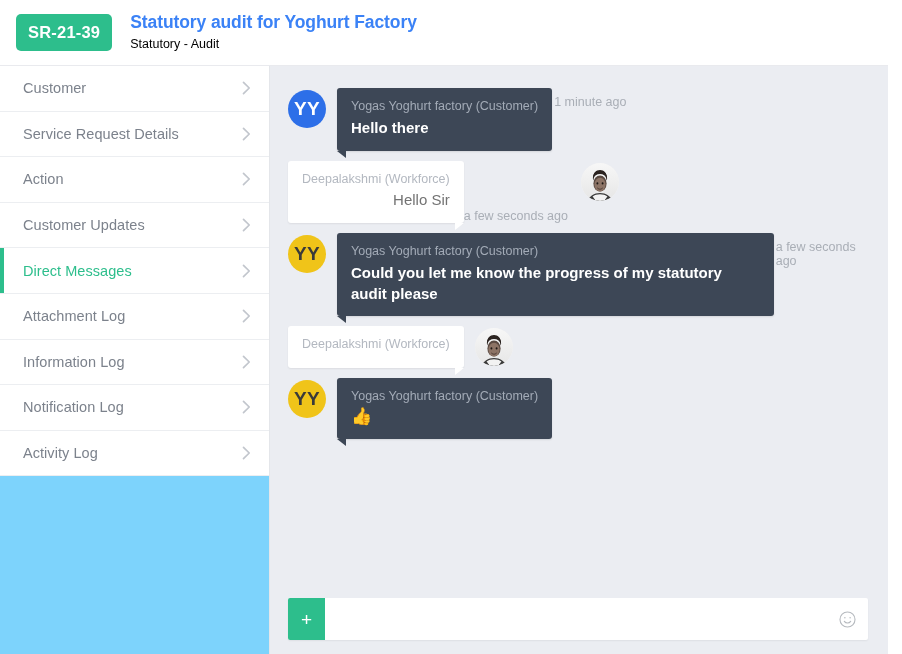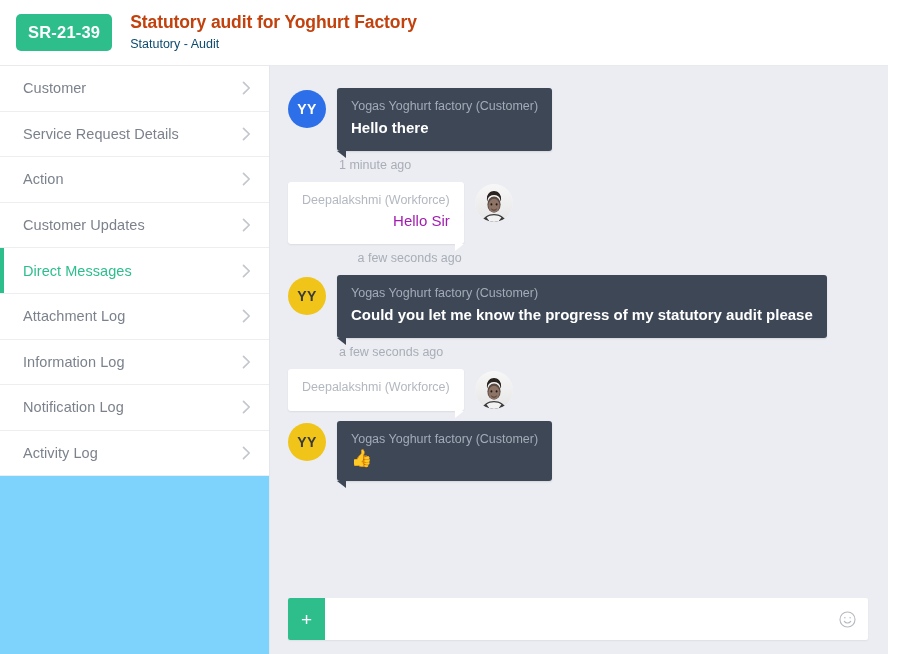--- a/index.html
+++ b/index.html
@@ -41,27 +41,27 @@
     border-radius: 5px;
     padding: 10px 12px 11px;
     line-height: 1;
     margin-right: 18px;
     white-space: nowrap;
   }
   .header-text { display: flex; flex-direction: column; justify-content: center; }
   .header-title {
     font-size: 17.5px;
     font-weight: bold;
-    color: #c2410c;
+    color: #3b82f6;
     line-height: 1.25;
     letter-spacing: -.1px;
   }
   .header-sub {
     font-size: 12.5px;
-    color: #0c4a6e;
+    color: #000000;
     line-height: 1.5;
     margin-top: 1px;
   }
 
   
   .body {
     flex: 1;
     display: flex;
     min-height: 0;
     background: #ebedf2;
@@ -128,32 +128,32 @@
   .msg.left  { justify-content: flex-start; }
   .msg.right { }
 
   .avatar {
     width: 38px; height: 38px;
     min-width: 38px;
     border-radius: 50%;
     display: flex;
     align-items: center;
     justify-content: center;
-    font-size: 14px;
+    font-size: 19px;
     font-weight: bold;
     letter-spacing: .3px;
     margin-top: 2px;
     overflow: hidden;
   }
   .avatar.blue   { background: #2d6fe8; color: #ffffff; }
   .avatar.yellow { background: #f0c419; color: #3a3a3a; }
   .avatar.photo  { background: #f2f2f2; }
   .avatar.photo svg { display: block; width: 38px; height: 38px; }
 
-  .stack { display: flex; flex-direction: column; max-width: 545px; }
+  .stack { display: flex; flex-direction: row; max-width: 545px; }
   .msg.left  .stack { align-items: flex-start; margin-left: 11px; }
   .msg.right .stack { align-items: flex-end;  margin-right: 11px; }
 
   .bubble {
     position: relative;
     padding: 10px 14px 12px;
     border-radius: 3px;
   }
   .bubble.dark {
     background: #3d4756;
@@ -187,21 +187,21 @@
     margin-bottom: 3px;
   }
   .bubble.dark  .sender { color: #a3abb7; }
   .bubble.light .sender { color: #b3b8c0; text-align: right; }
 
   .text {
     font-size: 15px;
     line-height: 1.38;
   }
   .bubble.dark  .text { color: #ffffff; font-weight: bold; }
-  .bubble.light .text { color: #a21caf; text-align: right; font-weight: normal; }
+  .bubble.light .text { color: #737373; text-align: right; font-weight: normal; }
   .text.emoji { font-size: 17px; line-height: 1.1; }
 
   .time {
     font-size: 12.5px;
     color: #a9aeb6;
     margin-top: 7px;
   }
   .msg.left  .time { margin-left: 2px; }
   .msg.right .time { margin-right: 2px; }
 

